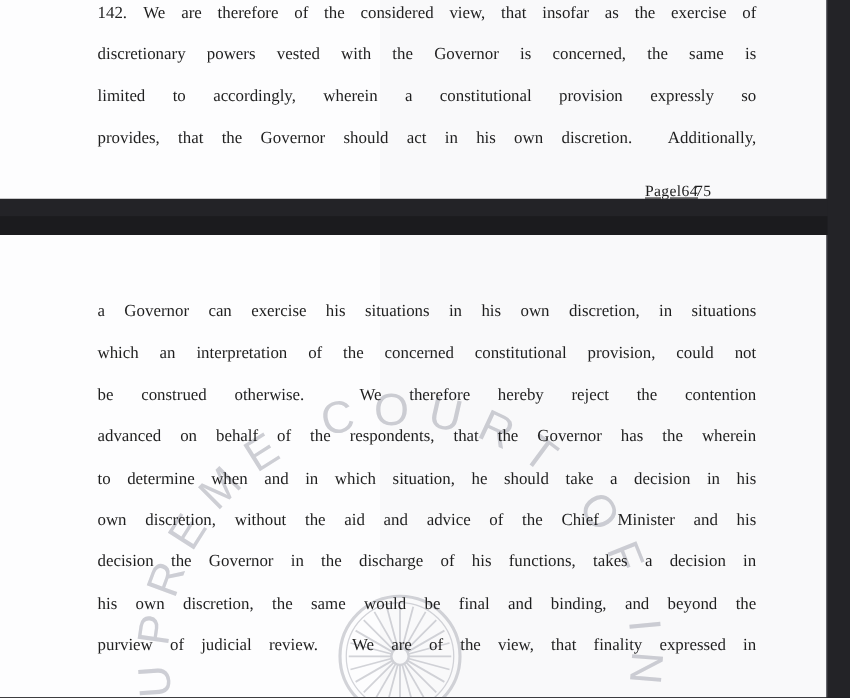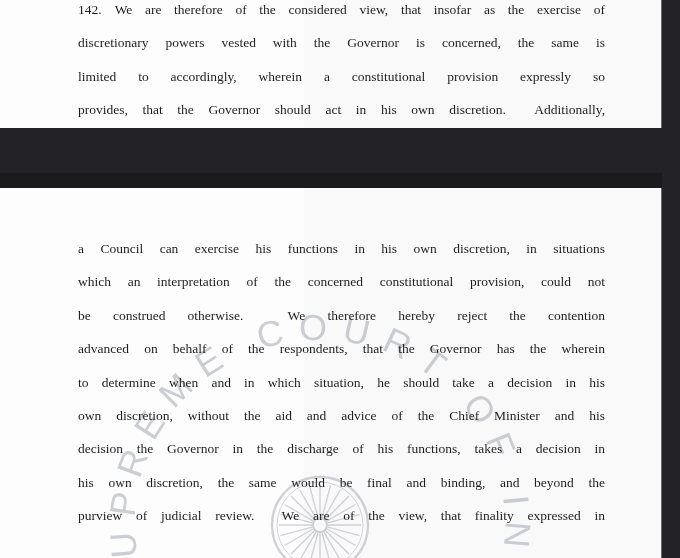--- a/index.html
+++ b/index.html
@@ -8,21 +8,21 @@
     background:#232327;
     font-family:"Liberation Serif","DejaVu Serif",serif;
   }
   .page{
     position:absolute;left:0;width:662px;
     background:linear-gradient(90deg,#fdfdfe 0 46%,#f9f9fa 46% 100%);
     border-right:1px solid #6a6a70;
     box-sizing:border-box;
     overflow:hidden;
   }
-  .page-top{top:0;height:128px;}
+  .page-top{top:0;height:159px;}
   .page-bottom{top:188px;height:370px;}
   .separator{
     position:absolute;left:0;top:173px;width:680px;height:15px;
     background:#1b1b1e;
   }
   .edge-strip{
     position:absolute;right:0;top:0;width:18px;height:558px;
     background:#232327;
   }
   .body-text{
@@ -124,21 +124,21 @@
             <line x1="-4.95" y1="-4.95" x2="-28.99" y2="-28.99"></line>
             <line x1="-3.50" y1="-6.06" x2="-20.50" y2="-35.51"></line>
             <line x1="-1.81" y1="-6.76" x2="-10.61" y2="-39.60"></line>
           </g>
       </g>
     </svg>
 
     <div class="body-text">
       <div>
 
-      <div class="jline">a Council can exercise his functions in his own discretion, in situations</div>
+      <div class="jline">a Governor can exercise his situations in his own discretion, in situations</div>
           <div class="jline">which an interpretation of the concerned constitutional provision, could not</div>
           <div class="jline">be construed otherwise.&nbsp; We therefore hereby reject the contention</div>
           <div class="jline">advanced on behalf of the respondents, that the Governor has the wherein</div>
           <div class="jline">to determine when and in which situation, he should take a decision in his</div>
           <div class="jline">own discretion, without the aid and advice of the Chief Minister and his</div>
           <div class="jline">decision the Governor in the discharge of his functions, takes a decision in</div>
           <div class="jline">his own discretion, the same would be final and binding, and beyond the</div>
           <div class="jline">purview of judicial review.&nbsp; We are of the view, that finality expressed in</div>
         </div>
     </div>

